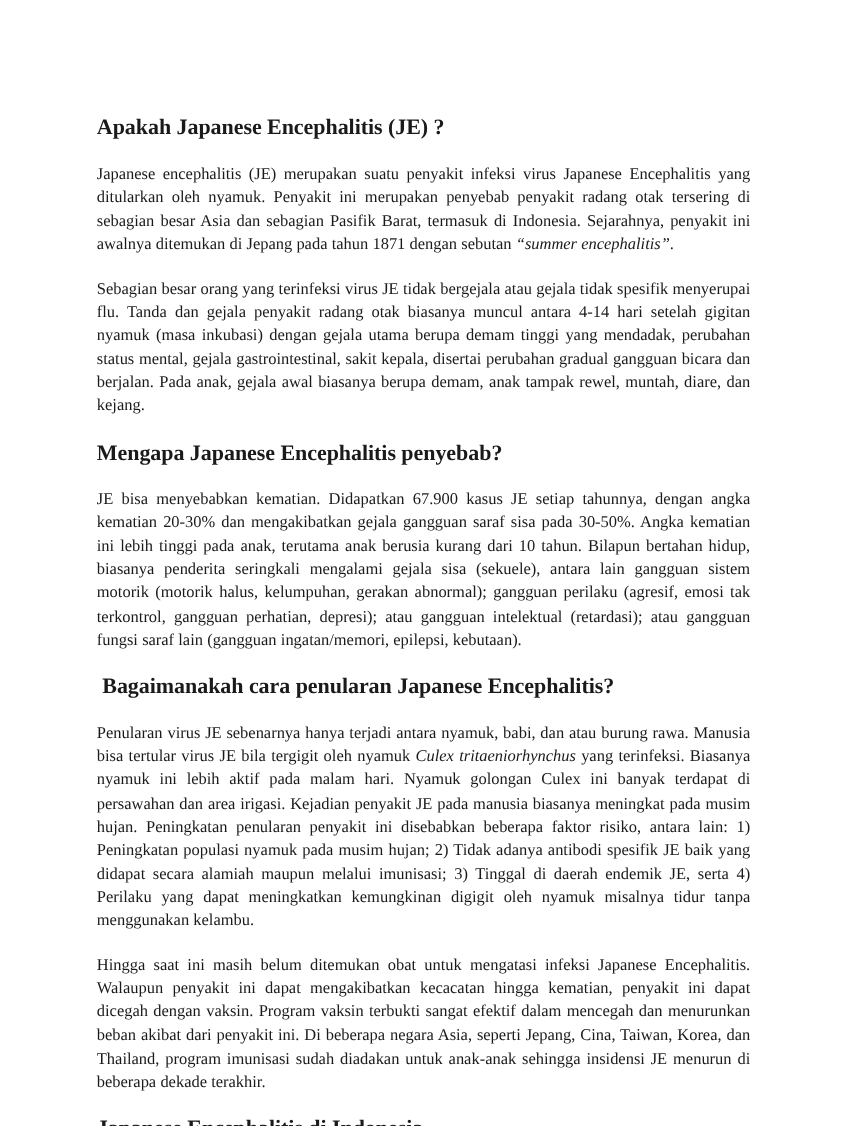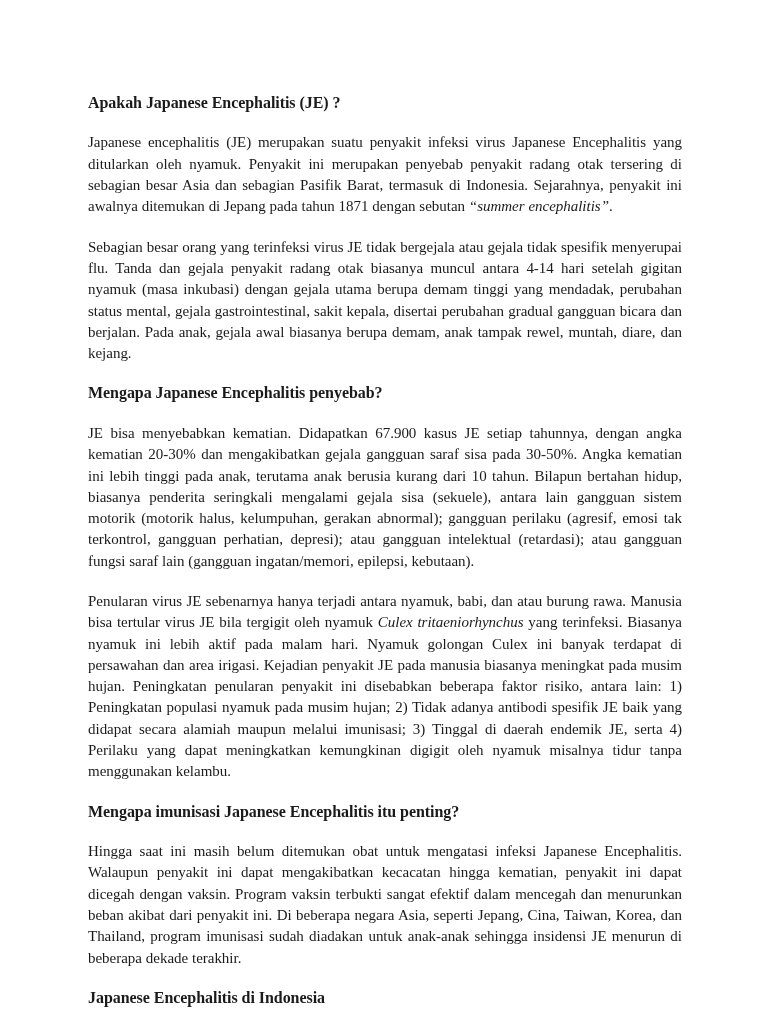--- a/index.html
+++ b/index.html
@@ -22,24 +22,24 @@
     background: #ffffff;
     box-sizing: border-box;
   }
   .content {
     position: absolute;
     left: 88px;
     top: 88px;
     width: 594px;
   }
   .heading {
-    font-size: 16px;
+    font-size: 20px;
     font-weight: bold;
     line-height: 1.28;
-    margin: 5px 0 19px 0;
+    margin: 16px 0 19px 0;
     letter-spacing: -0.05px;
   }
   .heading.indented {
     padding-left: 5px;
   }
   .para {
     font-size: 15px;
     line-height: 21.3px;
     text-align: justify;
     text-justify: inter-word;
@@ -60,23 +60,23 @@
     <h2 class="heading">Apakah Japanese Encephalitis (JE) ?</h2>
 
     <p class="para"><span>Japanese encephalitis (JE) merupakan suatu penyakit infeksi virus Japanese Encephalitis yang ditularkan oleh nyamuk. Penyakit ini merupakan penyebab penyakit radang otak tersering di sebagian besar Asia dan sebagian Pasifik Barat, termasuk di Indonesia. Sejarahnya, penyakit ini awalnya ditemukan di Jepang pada tahun 1871 dengan sebutan </span><em>“summer encephalitis”</em><span>.</span></p>
 
     <p class="para">Sebagian besar orang yang terinfeksi virus JE tidak bergejala atau gejala tidak spesifik menyerupai flu. Tanda dan gejala penyakit radang otak biasanya muncul antara 4-14 hari setelah gigitan nyamuk (masa inkubasi) dengan gejala utama berupa demam tinggi yang mendadak, perubahan status mental, gejala gastrointestinal, sakit kepala, disertai perubahan gradual gangguan bicara dan berjalan. Pada anak, gejala awal biasanya berupa demam, anak tampak rewel, muntah, diare, dan kejang.</p>
 
     <h2 class="heading">Mengapa Japanese Encephalitis penyebab?</h2>
 
     <p class="para">JE bisa menyebabkan kematian. Didapatkan 67.900 kasus JE setiap tahunnya, dengan angka kematian  20-30% dan mengakibatkan gejala gangguan saraf sisa pada 30-50%. Angka kematian ini lebih tinggi pada anak, terutama anak berusia kurang dari 10 tahun. Bilapun bertahan hidup, biasanya penderita seringkali mengalami gejala sisa (sekuele), antara lain gangguan sistem motorik (motorik halus, kelumpuhan, gerakan abnormal); gangguan perilaku (agresif, emosi tak terkontrol, gangguan perhatian, depresi); atau gangguan intelektual (retardasi); atau gangguan fungsi saraf lain (gangguan ingatan/memori, epilepsi, kebutaan).</p>
 
+    <h2 class="heading indented">Bagaimanakah cara penularan Japanese Encephalitis?</h2>
 
     <p class="para"><span>Penularan virus JE sebenarnya hanya terjadi antara nyamuk, babi, dan atau burung rawa. Manusia bisa tertular virus JE bila tergigit oleh nyamuk </span><em>Culex tritaeniorhynchus</em><span> yang terinfeksi. Biasanya nyamuk ini lebih aktif pada malam hari. Nyamuk golongan Culex ini banyak terdapat di persawahan dan area irigasi. Kejadian penyakit JE pada manusia biasanya meningkat pada musim hujan. Peningkatan penularan penyakit ini disebabkan beberapa faktor risiko, antara lain: 1) Peningkatan populasi nyamuk pada musim hujan; 2) Tidak adanya antibodi spesifik JE baik yang didapat secara alamiah maupun melalui imunisasi; 3) Tinggal di daerah endemik JE, serta 4) Perilaku yang dapat meningkatkan kemungkinan digigit oleh nyamuk misalnya tidur tanpa menggunakan kelambu.</span></p>
 
-    <h2 class="heading">Mengapa imunisasi Japanese Encephalitis itu penting?</h2>
 
     <p class="para">Hingga saat ini masih belum ditemukan obat untuk mengatasi infeksi Japanese Encephalitis. Walaupun penyakit ini dapat mengakibatkan kecacatan hingga kematian, penyakit ini dapat dicegah dengan vaksin. Program vaksin terbukti sangat efektif dalam mencegah dan menurunkan beban akibat dari penyakit ini. Di beberapa negara Asia, seperti Jepang, Cina, Taiwan, Korea, dan Thailand, program imunisasi sudah diadakan untuk anak-anak sehingga insidensi JE menurun di beberapa dekade terakhir.</p>
 
     <h2 class="heading">Japanese Encephalitis di Indonesia</h2>
 
   </div>
 </div>
 
 </body></html>

